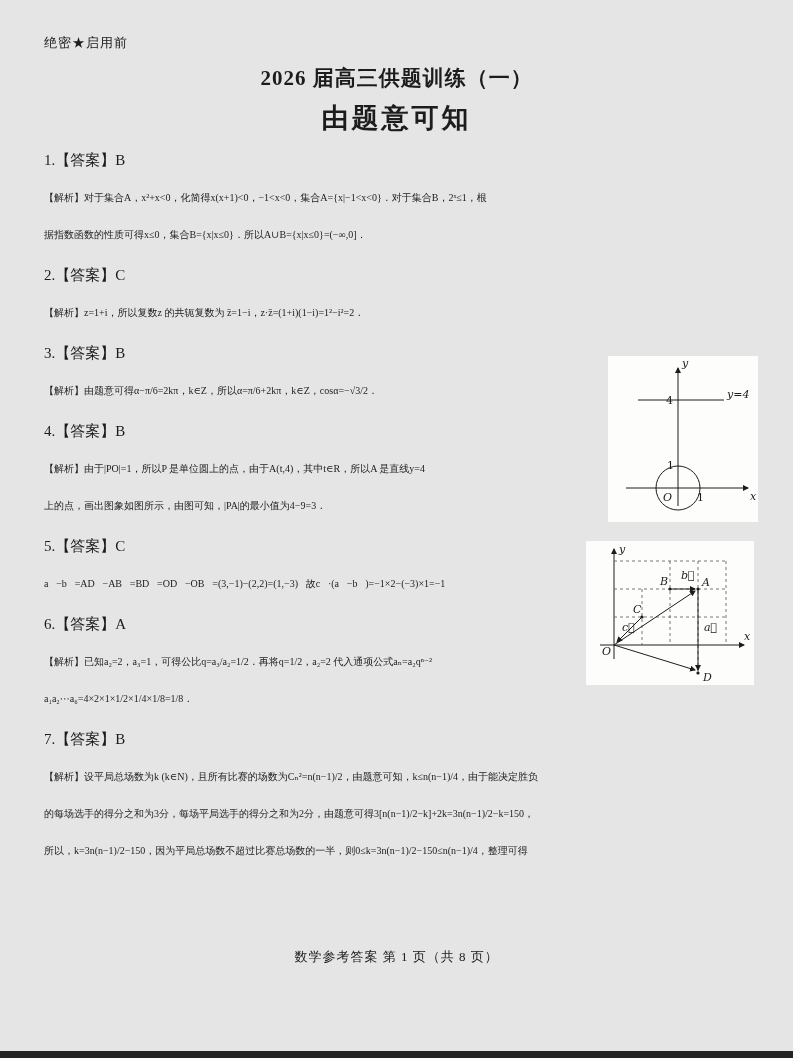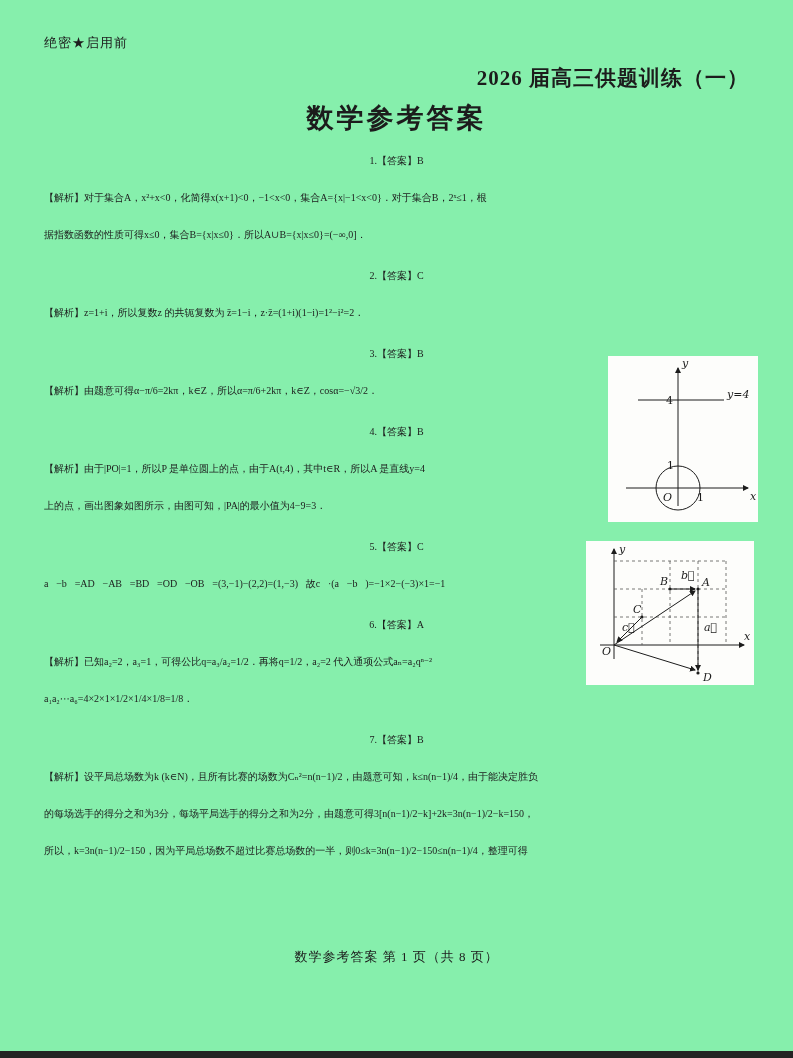--- a/index.html
+++ b/index.html
@@ -1,48 +1,48 @@
 <!DOCTYPE html>
 <html><head>
 <meta charset="utf-8">
 <style>
   * { margin:0; padding:0; box-sizing:border-box; }
   html,body { background:#ffffff; }
   .page {
     position:relative;
     width:793px; height:1058px;
-    background:#86efac;
+    background:#e5e5e5;
     overflow:hidden;
     font-family:"Liberation Serif","DejaVu Serif",serif;
     color:#1c1c1c;
     padding:34px 44px 0 44px;
   }
   .classification { font-size:13px; letter-spacing:1px; }
-  .title    { text-align:right; font-size:21px; font-weight:bold; margin-top:12px; letter-spacing:1px; }
+  .title    { text-align:center; font-size:21px; font-weight:bold; margin-top:12px; letter-spacing:1px; }
   .subtitle { text-align:center; font-size:27px; font-weight:bold; margin-top:8px; letter-spacing:3px; }
   .content  { margin-top:6px; }
   .problem  { margin-top:4px; }
   .row  { height:37px; line-height:37px; font-size:10px; white-space:nowrap; overflow:visible; }
-  .ans  { font-size:10px;text-align:center; }
+  .ans  { font-size:15px; }
   .fig  { position:absolute; }
   .fig4 { left:608px; top:356px; }
   .fig5 { left:586px; top:541px; }
   .footer { position:absolute; left:0; right:0; top:948px; text-align:center; font-size:13px; letter-spacing:1px; }
   .scan-edge { position:absolute; left:0; right:0; bottom:0; height:7px; background:#242424; }
   svg text { font-size:11px; font-family:"DejaVu Serif","Liberation Serif",serif; fill:#1c1c1c; }
   svg text.it { font-style:italic; }
 </style>
 </head>
 <body>
 
 <div class="page">
 
   <div class="classification">绝密★启用前</div>
   <div class="title">2026 届高三供题训练（一）</div>
-  <div class="subtitle">数学参考答案</div>
+  <div class="subtitle">由题意可知</div>
 
   <main class="content">
 
     <section class="problem">
       <div class="row ans">1.【答案】B</div>
       <div class="row">【解析】对于集合A，x²+x&lt;0，化简得x(x+1)&lt;0，−1&lt;x&lt;0，集合A={x|−1&lt;x&lt;0}．对于集合B，2ˣ≤1，根</div>
       <div class="row">据指数函数的性质可得x≤0，集合B={x|x≤0}．所以A∪B={x|x≤0}=(−∞,0]．</div>
     </section>
 
     <section class="problem">

